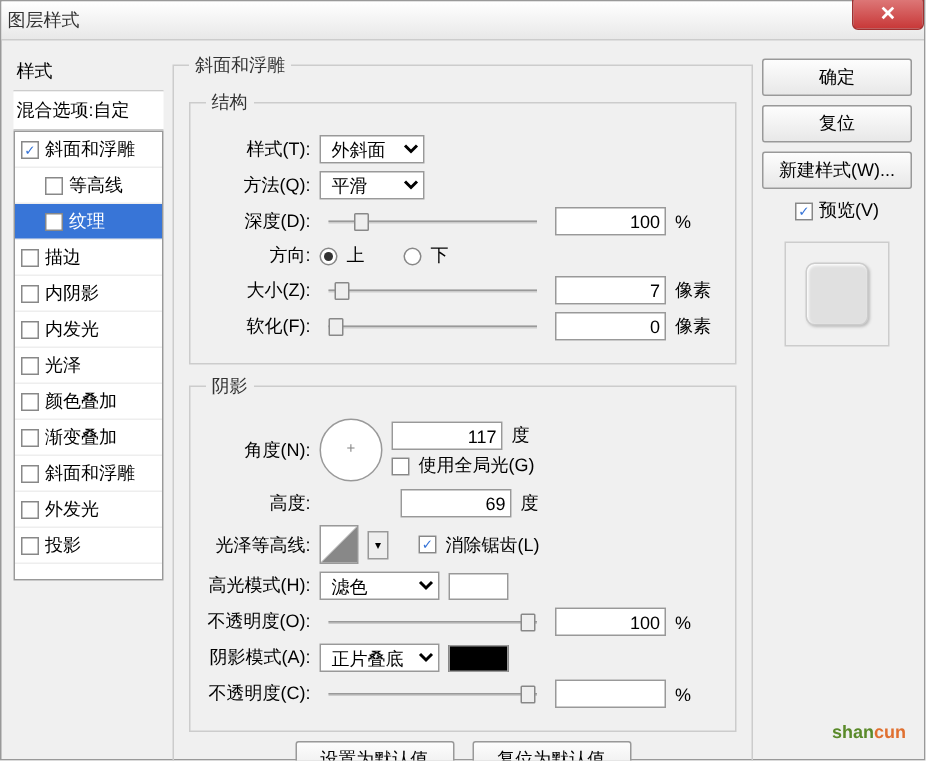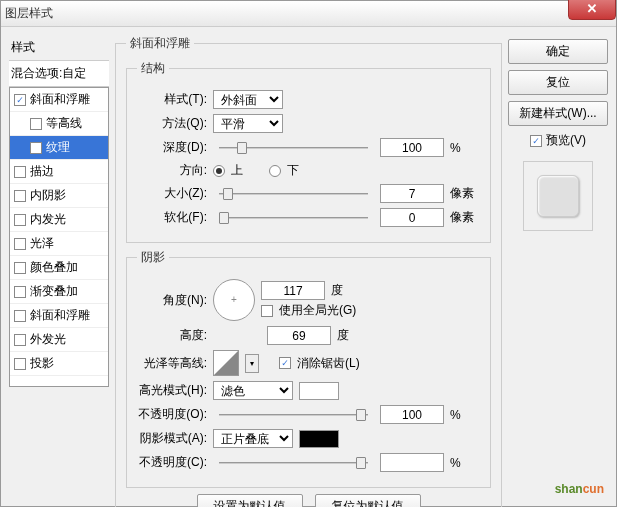--- a/index.html
+++ b/index.html
@@ -18,21 +18,21 @@
 .srow.sub{padding-left:20px}
 .cb{width:12px;height:12px;border:1px solid #888;background:#fff;display:inline-flex;align-items:center;justify-content:center;font-size:9px;color:#3875d7}
 .cb.on::after{content:"✓"}
 .midpanel{flex:1}
 fieldset{border:1px solid #ccc;padding:8px 10px 10px;margin-bottom:6px}
 legend{padding:0 4px;color:#333}
 .row{display:flex;align-items:center;margin:5px 0;gap:6px}
 .lbl{width:70px;text-align:right}
 select,input[type=text]{border:1px solid #999;background:#fff;padding:1px 3px;height:19px}
 select{width:70px}
-.num{width:64px;text-align:center}
+.num{width:74px;text-align:right}
 .unit{width:30px}
 .slider{flex:1;height:18px;position:relative;margin:0 6px}
 .track{position:absolute;top:8px;left:0;right:0;height:2px;background:#ccc;border-top:1px solid #999}
 .thumb{position:absolute;top:3px;width:10px;height:12px;background:#eee;border:1px solid #888;border-radius:1px}
 .radio{width:12px;height:12px;border:1px solid #888;border-radius:50%;background:#fff;display:inline-flex;align-items:center;justify-content:center}
 .radio.on::after{content:"";width:6px;height:6px;background:#333;border-radius:50%}
 .anglewheel{width:42px;height:42px;border:1px solid #999;border-radius:50%;background:#fff;position:relative}
 .anglewheel::after{content:"+";position:absolute;top:14px;left:17px;font-size:10px;color:#888}
 .contour{width:26px;height:26px;border:1px solid #999;background:linear-gradient(135deg,#fff 0%,#fff 48%,#888 52%,#888 100%)}
 .dd{width:14px;height:19px;border:1px solid #999;background:#eee;display:flex;align-items:center;justify-content:center;font-size:8px}

